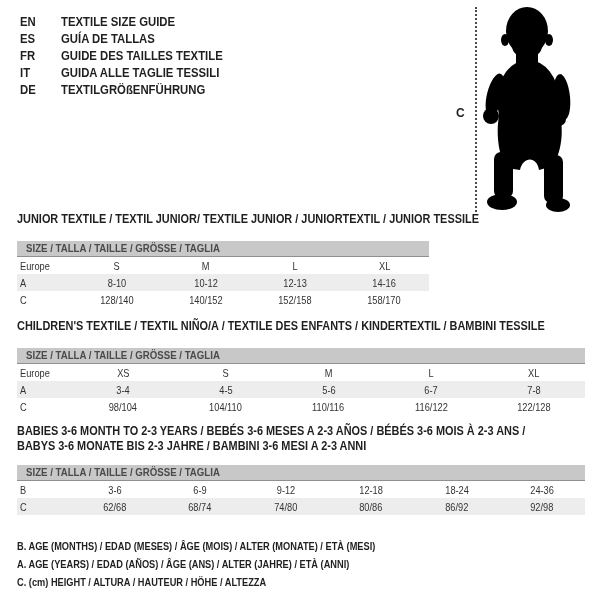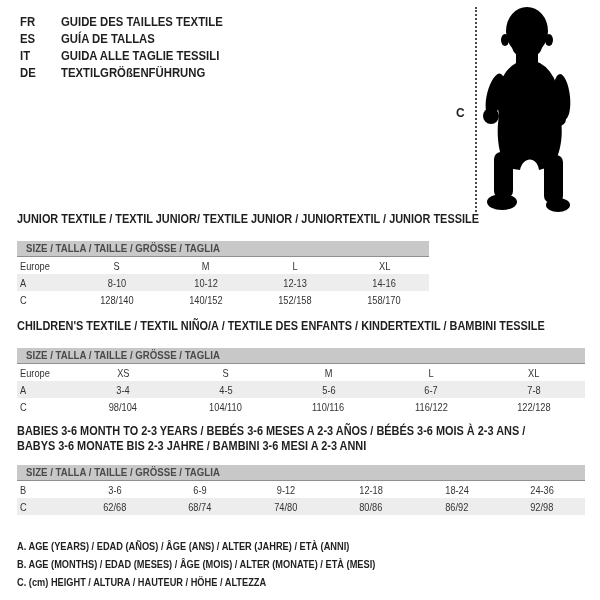--- a/index.html
+++ b/index.html
@@ -57,26 +57,30 @@
   .legend{position:absolute;top:537px;left:17px;}
   .legend-line{font-size:11px;font-weight:bold;color:var(--title);line-height:18px;}
 </style>
 </head>
 <body>
 
 <div class="page">
 
   <div class="lang-list">
     <div class="lang-row">
+      <span class="lang-code"><span class="cx cx-l">EN</span></span>
+      <span class="lang-label"><span class="cx cx-l">TEXTILE SIZE GUIDE</span></span>
+    </div>
+    <div class="lang-row">
+      <span class="lang-code"><span class="cx cx-l">ES</span></span>
+      <span class="lang-label"><span class="cx cx-l">GUÍA DE TALLAS</span></span>
+    </div>
+    <div class="lang-row">
       <span class="lang-code"><span class="cx cx-l">FR</span></span>
       <span class="lang-label"><span class="cx cx-l">GUIDE DES TAILLES TEXTILE</span></span>
-    </div>
-    <div class="lang-row">
-      <span class="lang-code"><span class="cx cx-l">ES</span></span>
-      <span class="lang-label"><span class="cx cx-l">GUÍA DE TALLAS</span></span>
     </div>
     <div class="lang-row">
       <span class="lang-code"><span class="cx cx-l">IT</span></span>
       <span class="lang-label"><span class="cx cx-l">GUIDA ALLE TAGLIE TESSILI</span></span>
     </div>
     <div class="lang-row">
       <span class="lang-code"><span class="cx cx-l">DE</span></span>
       <span class="lang-label"><span class="cx cx-l">TEXTILGRÖßENFÜHRUNG</span></span>
     </div>
   </div>
@@ -222,18 +226,18 @@
         <td><span class="cx">74/80</span></td>
         <td><span class="cx">80/86</span></td>
         <td><span class="cx">86/92</span></td>
         <td><span class="cx">92/98</span></td>
       </tr>
     </tbody>
       </table>
   </div>
 
   <div class="legend">
+    <div class="legend-line"><span class="cx cx-l">B. AGE (MONTHS) / EDAD (MESES) / ÂGE (MOIS) / ALTER (MONATE) / ETÀ (MESI)</span></div>
     <div class="legend-line"><span class="cx cx-l">A. AGE (YEARS) / EDAD (AÑOS) / ÂGE (ANS) / ALTER (JAHRE) / ETÀ (ANNI)</span></div>
-    <div class="legend-line"><span class="cx cx-l">B. AGE (MONTHS) / EDAD (MESES) / ÂGE (MOIS) / ALTER (MONATE) / ETÀ (MESI)</span></div>
     <div class="legend-line"><span class="cx cx-l">C. (cm) HEIGHT / ALTURA / HAUTEUR / HÖHE / ALTEZZA</span></div>
   </div>
 
 </div>
 
 </body></html>

